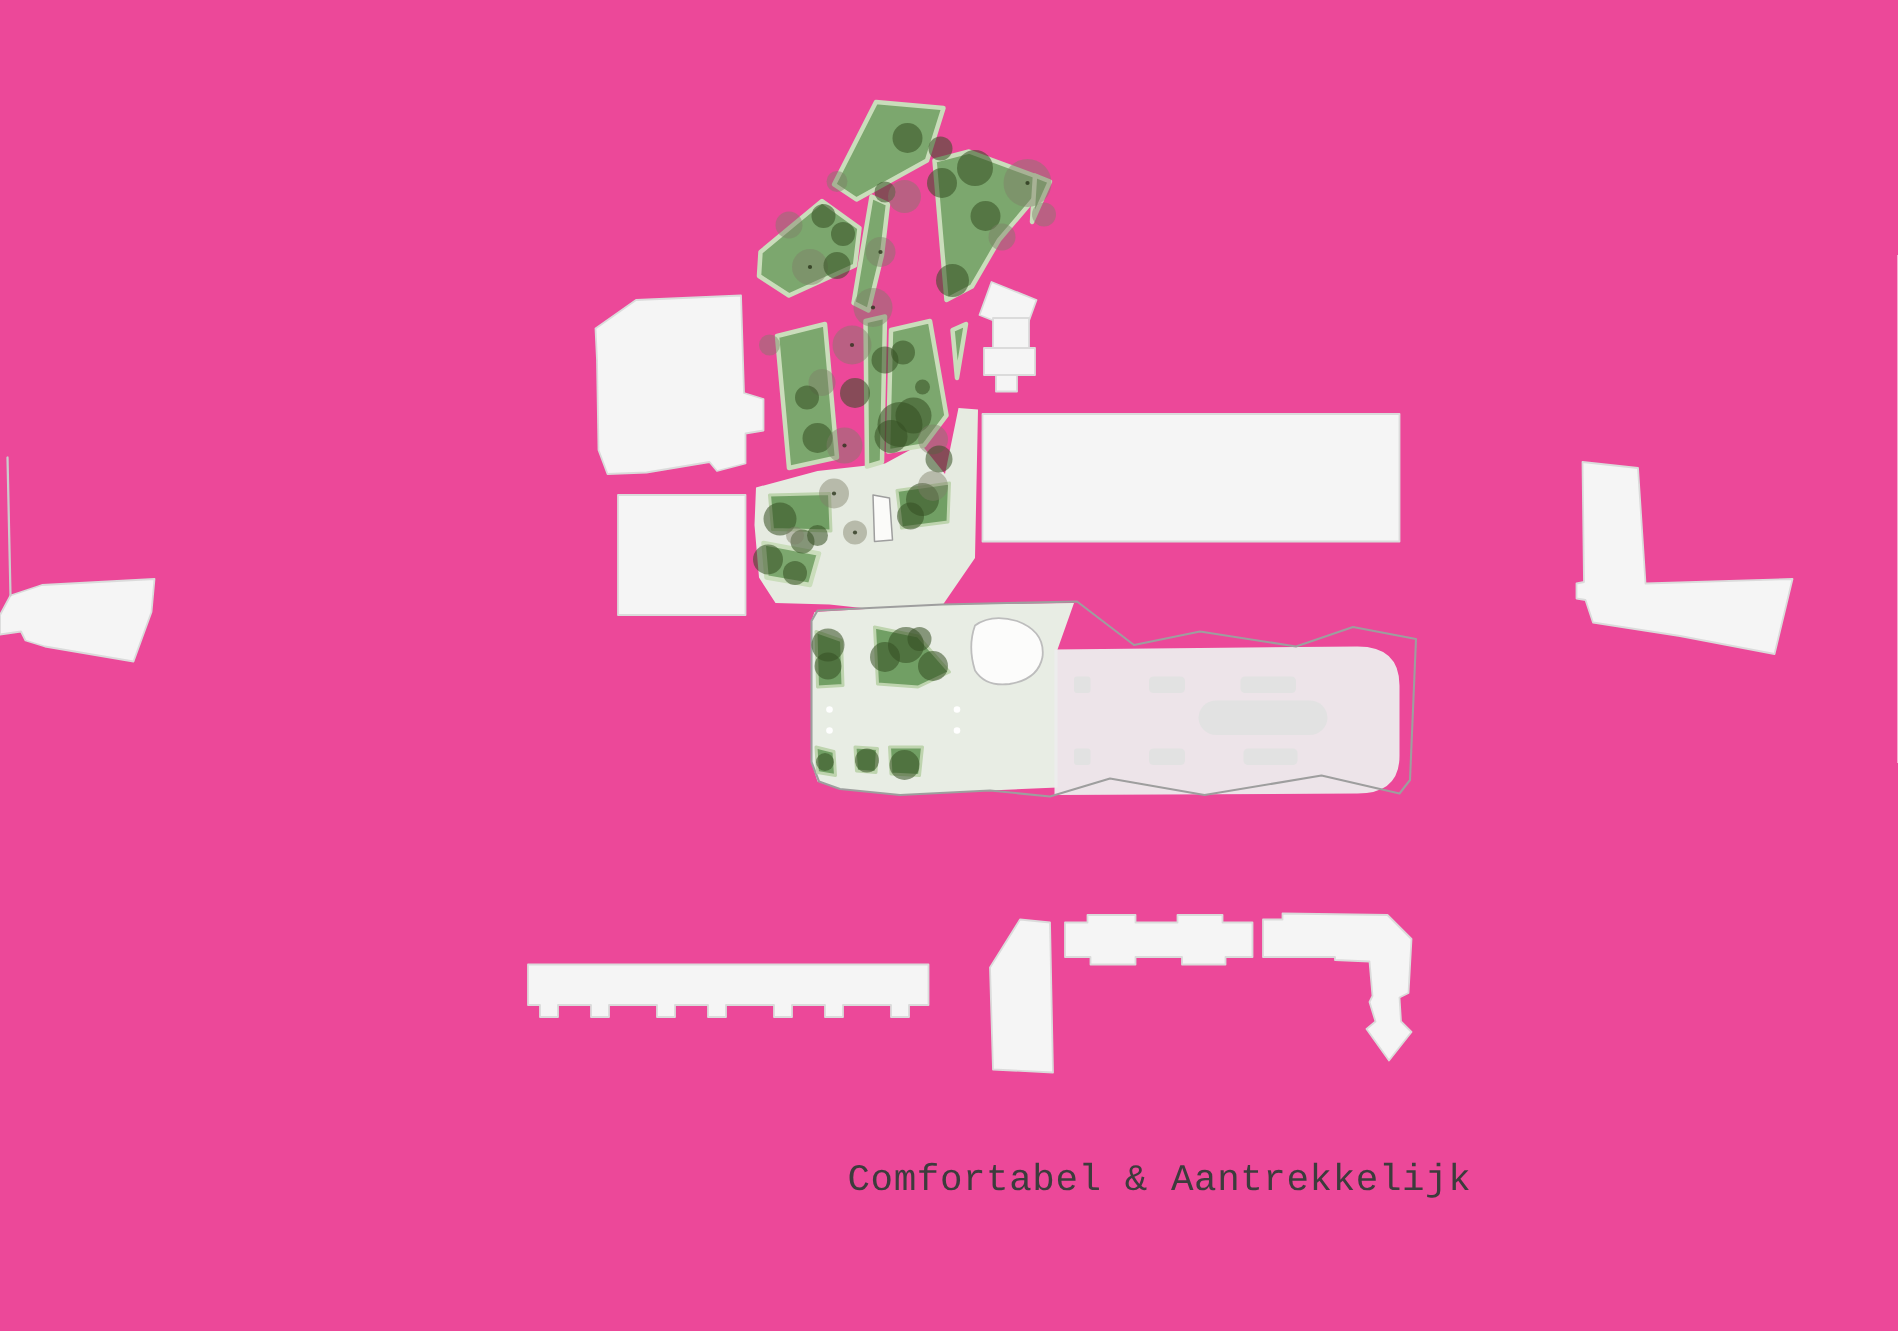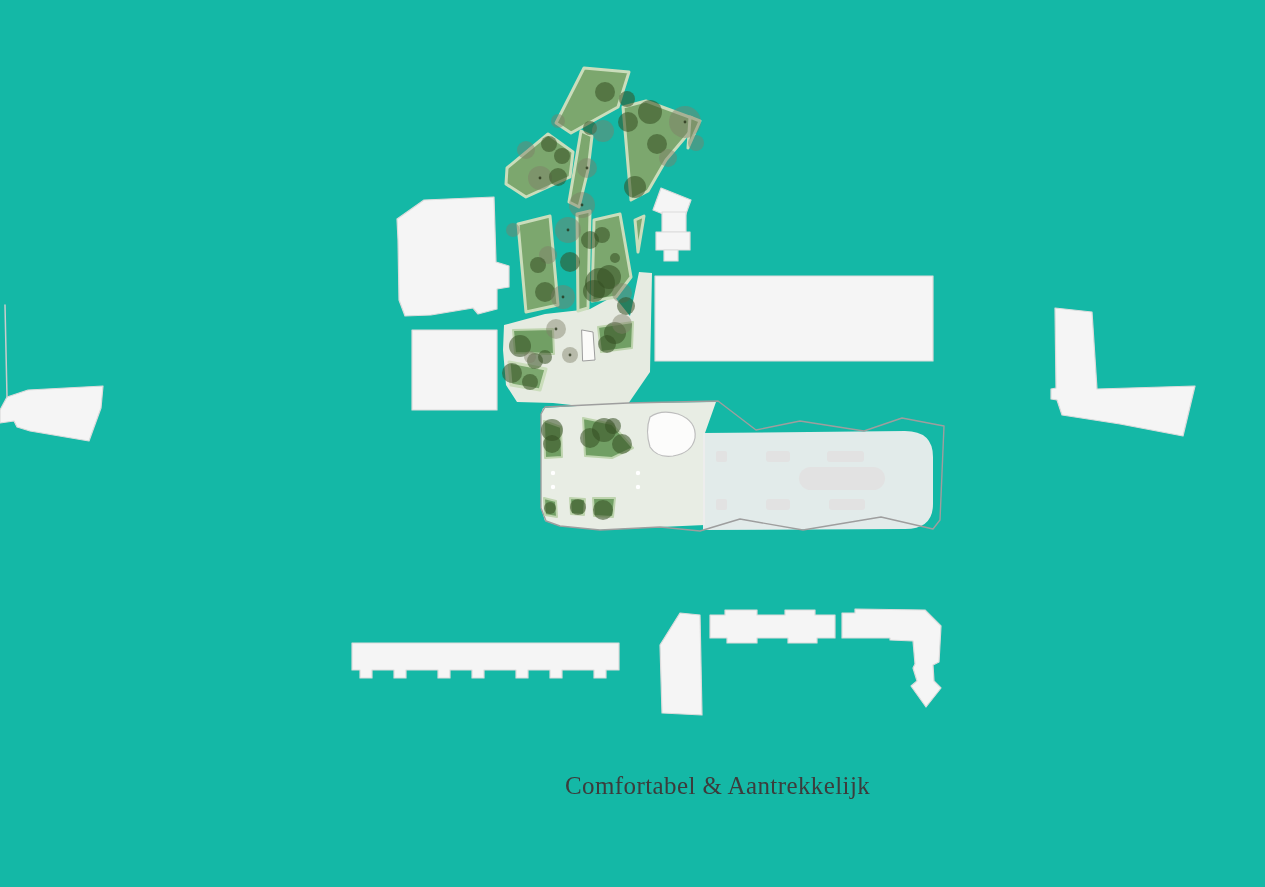--- a/index.html
+++ b/index.html
@@ -1,17 +1,17 @@
 <!DOCTYPE html>
 <html><head>
 <meta charset="utf-8">
 <style>
   html,body{margin:0;padding:0;background:#ffffff;}
-  #stage{position:relative;width:1265px;height:887px;background:#14b8a6;overflow:hidden;
-         font-family:Liberation Serif, serif;}
+  #stage{position:relative;width:1265px;height:887px;background:#ec4899;overflow:hidden;
+         font-family:Liberation Mono, monospace;}
   #plan-svg{position:absolute;left:0;top:0;}
   #caption{position:absolute;left:565px;top:772px;font-size:25px;letter-spacing:.4px;
            color:#3c3c3c;font-weight:400;white-space:nowrap;}
 </style>
 </head>
 <body>
 
 <div id="stage">
   <svg id="plan-svg" width="1265" height="887" viewBox="0 0 1265 887" xmlns="http://www.w3.org/2000/svg">
       <polygon points="398,240 397,219 424,200 494,197 496,262 509,266 509,287 497,289 497,309 478,314 473,308 431,315 405,316 399,300" fill="#F5F5F5" stroke="#DBDBDB" stroke-width="1.2" stroke-linejoin="round" stroke-linecap="round"></polygon>

